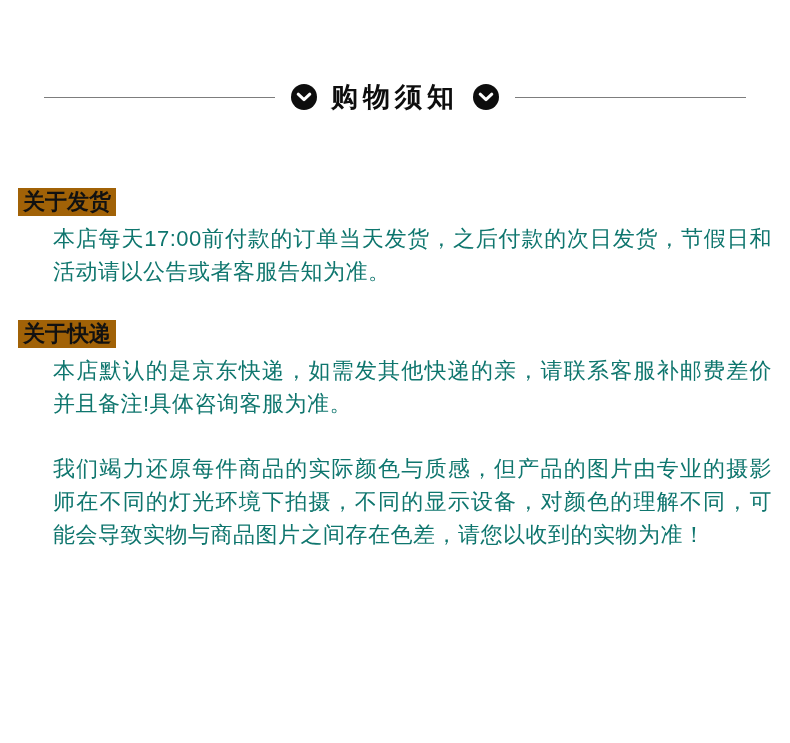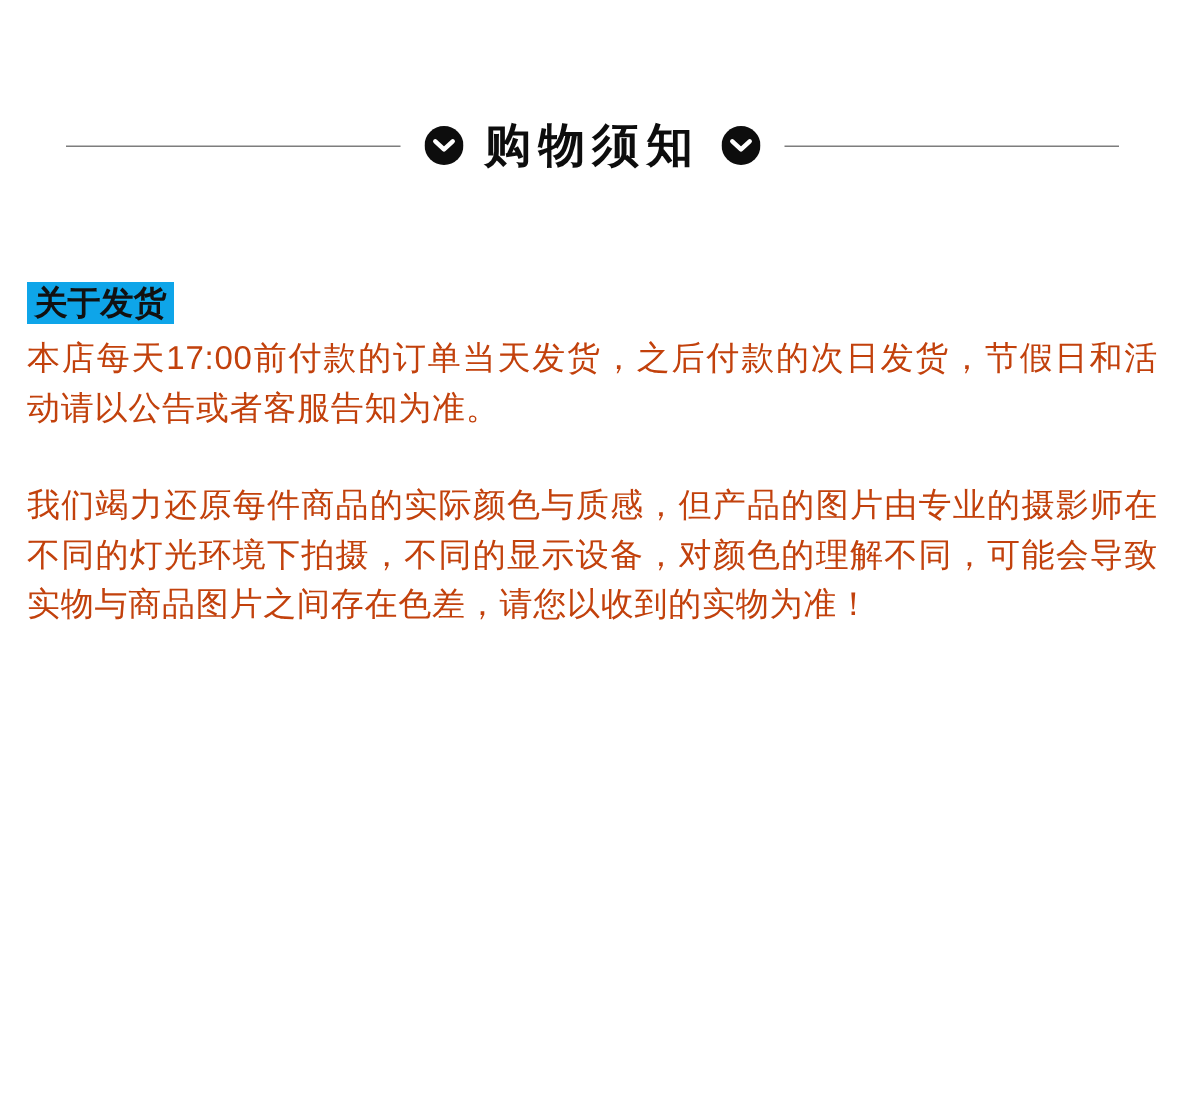--- a/index.html
+++ b/index.html
@@ -32,52 +32,53 @@
     align-items: center;
     gap: 14px;
     padding: 0 16px;
   }
   .chevron-circle {
     width: 26px;
     height: 26px;
     display: block;
   }
   .page-title {
-    font-size: 31px;
+    font-size: 27px;
     font-weight: bold;
     color: #0d0d0d;
     letter-spacing: 5px;
     white-space: nowrap;
     line-height: 46px;
   }
 
   
   .content {
     padding: 0 18px;
   }
   .section {
     margin-bottom: 32px;
   }
   .section-heading {
     display: inline-block;
     font-size: 22px;
     font-weight: bold;
     line-height: 28px;
     color: #111111;
-    background: #0ea5e9;
+    background: #a16207;
     padding: 0 5px;
     margin-bottom: 6px;
   }
   .section-body {
     font-size: 22px;
     line-height: 33px;
-    color: #c2410c;
+    color: #0f766e;
     letter-spacing: 0.5px;
     text-align: justify;
     word-break: break-all;
+    margin-left: 35px;
   }
 </style>
 </head>
 <body>
 
 <div class="notice-header">
   <div class="rule"></div>
   <div class="header-center">
     <svg class="chevron-circle" viewBox="0 0 26 26" aria-hidden="true">
       <circle cx="13" cy="13" r="13" fill="#0d0d0d"></circle>
@@ -92,20 +93,24 @@
   <div class="rule"></div>
 </div>
 
 <div class="content">
 
   <div class="section">
     <div class="section-heading">关于发货</div>
     <div class="section-body">本店每天17:00前付款的订单当天发货，之后付款的次日发货，节假日和活动请以公告或者客服告知为准。</div>
   </div>
 
+  <div class="section">
+    <div class="section-heading">关于快递</div>
+    <div class="section-body">本店默认的是京东快递，如需发其他快递的亲，请联系客服补邮费差价并且备注!具体咨询客服为准。</div>
+  </div>
 
   <div class="section">
   </div>
 
   <div class="section">
     <div class="section-body">我们竭力还原每件商品的实际颜色与质感，但产品的图片由专业的摄影师在不同的灯光环境下拍摄，不同的显示设备，对颜色的理解不同，可能会导致实物与商品图片之间存在色差，请您以收到的实物为准！</div>
   </div>
 
 </div>
 

